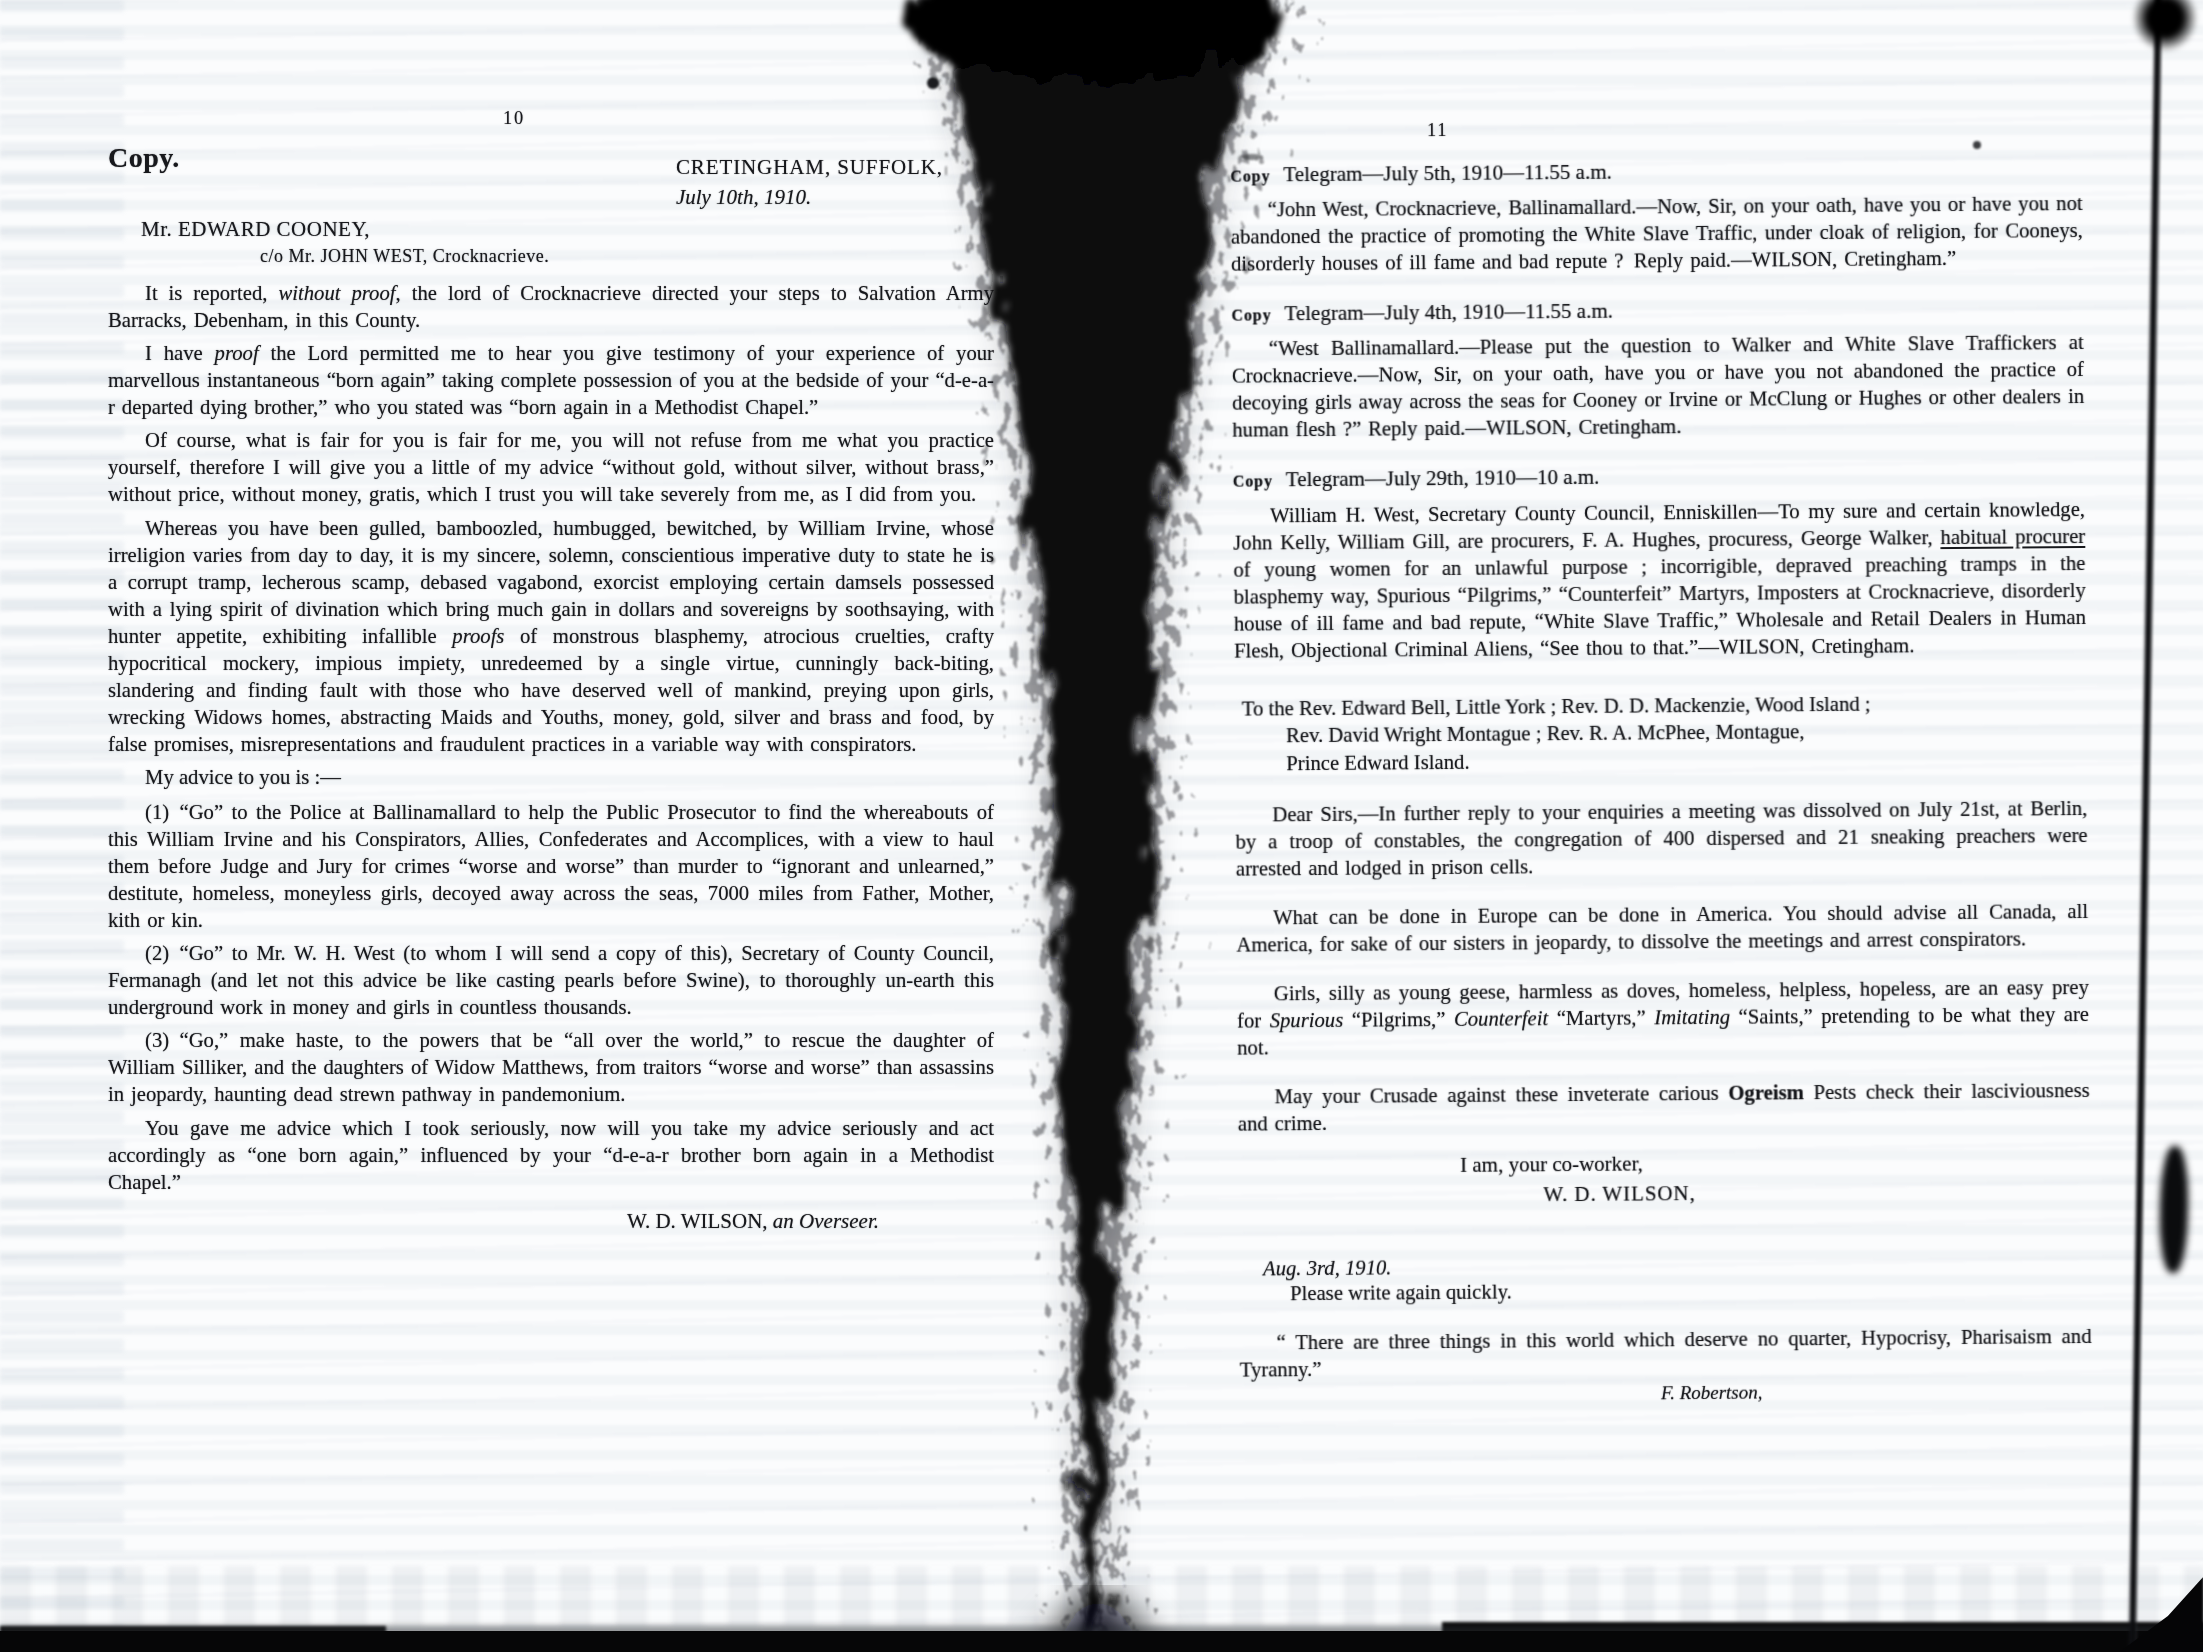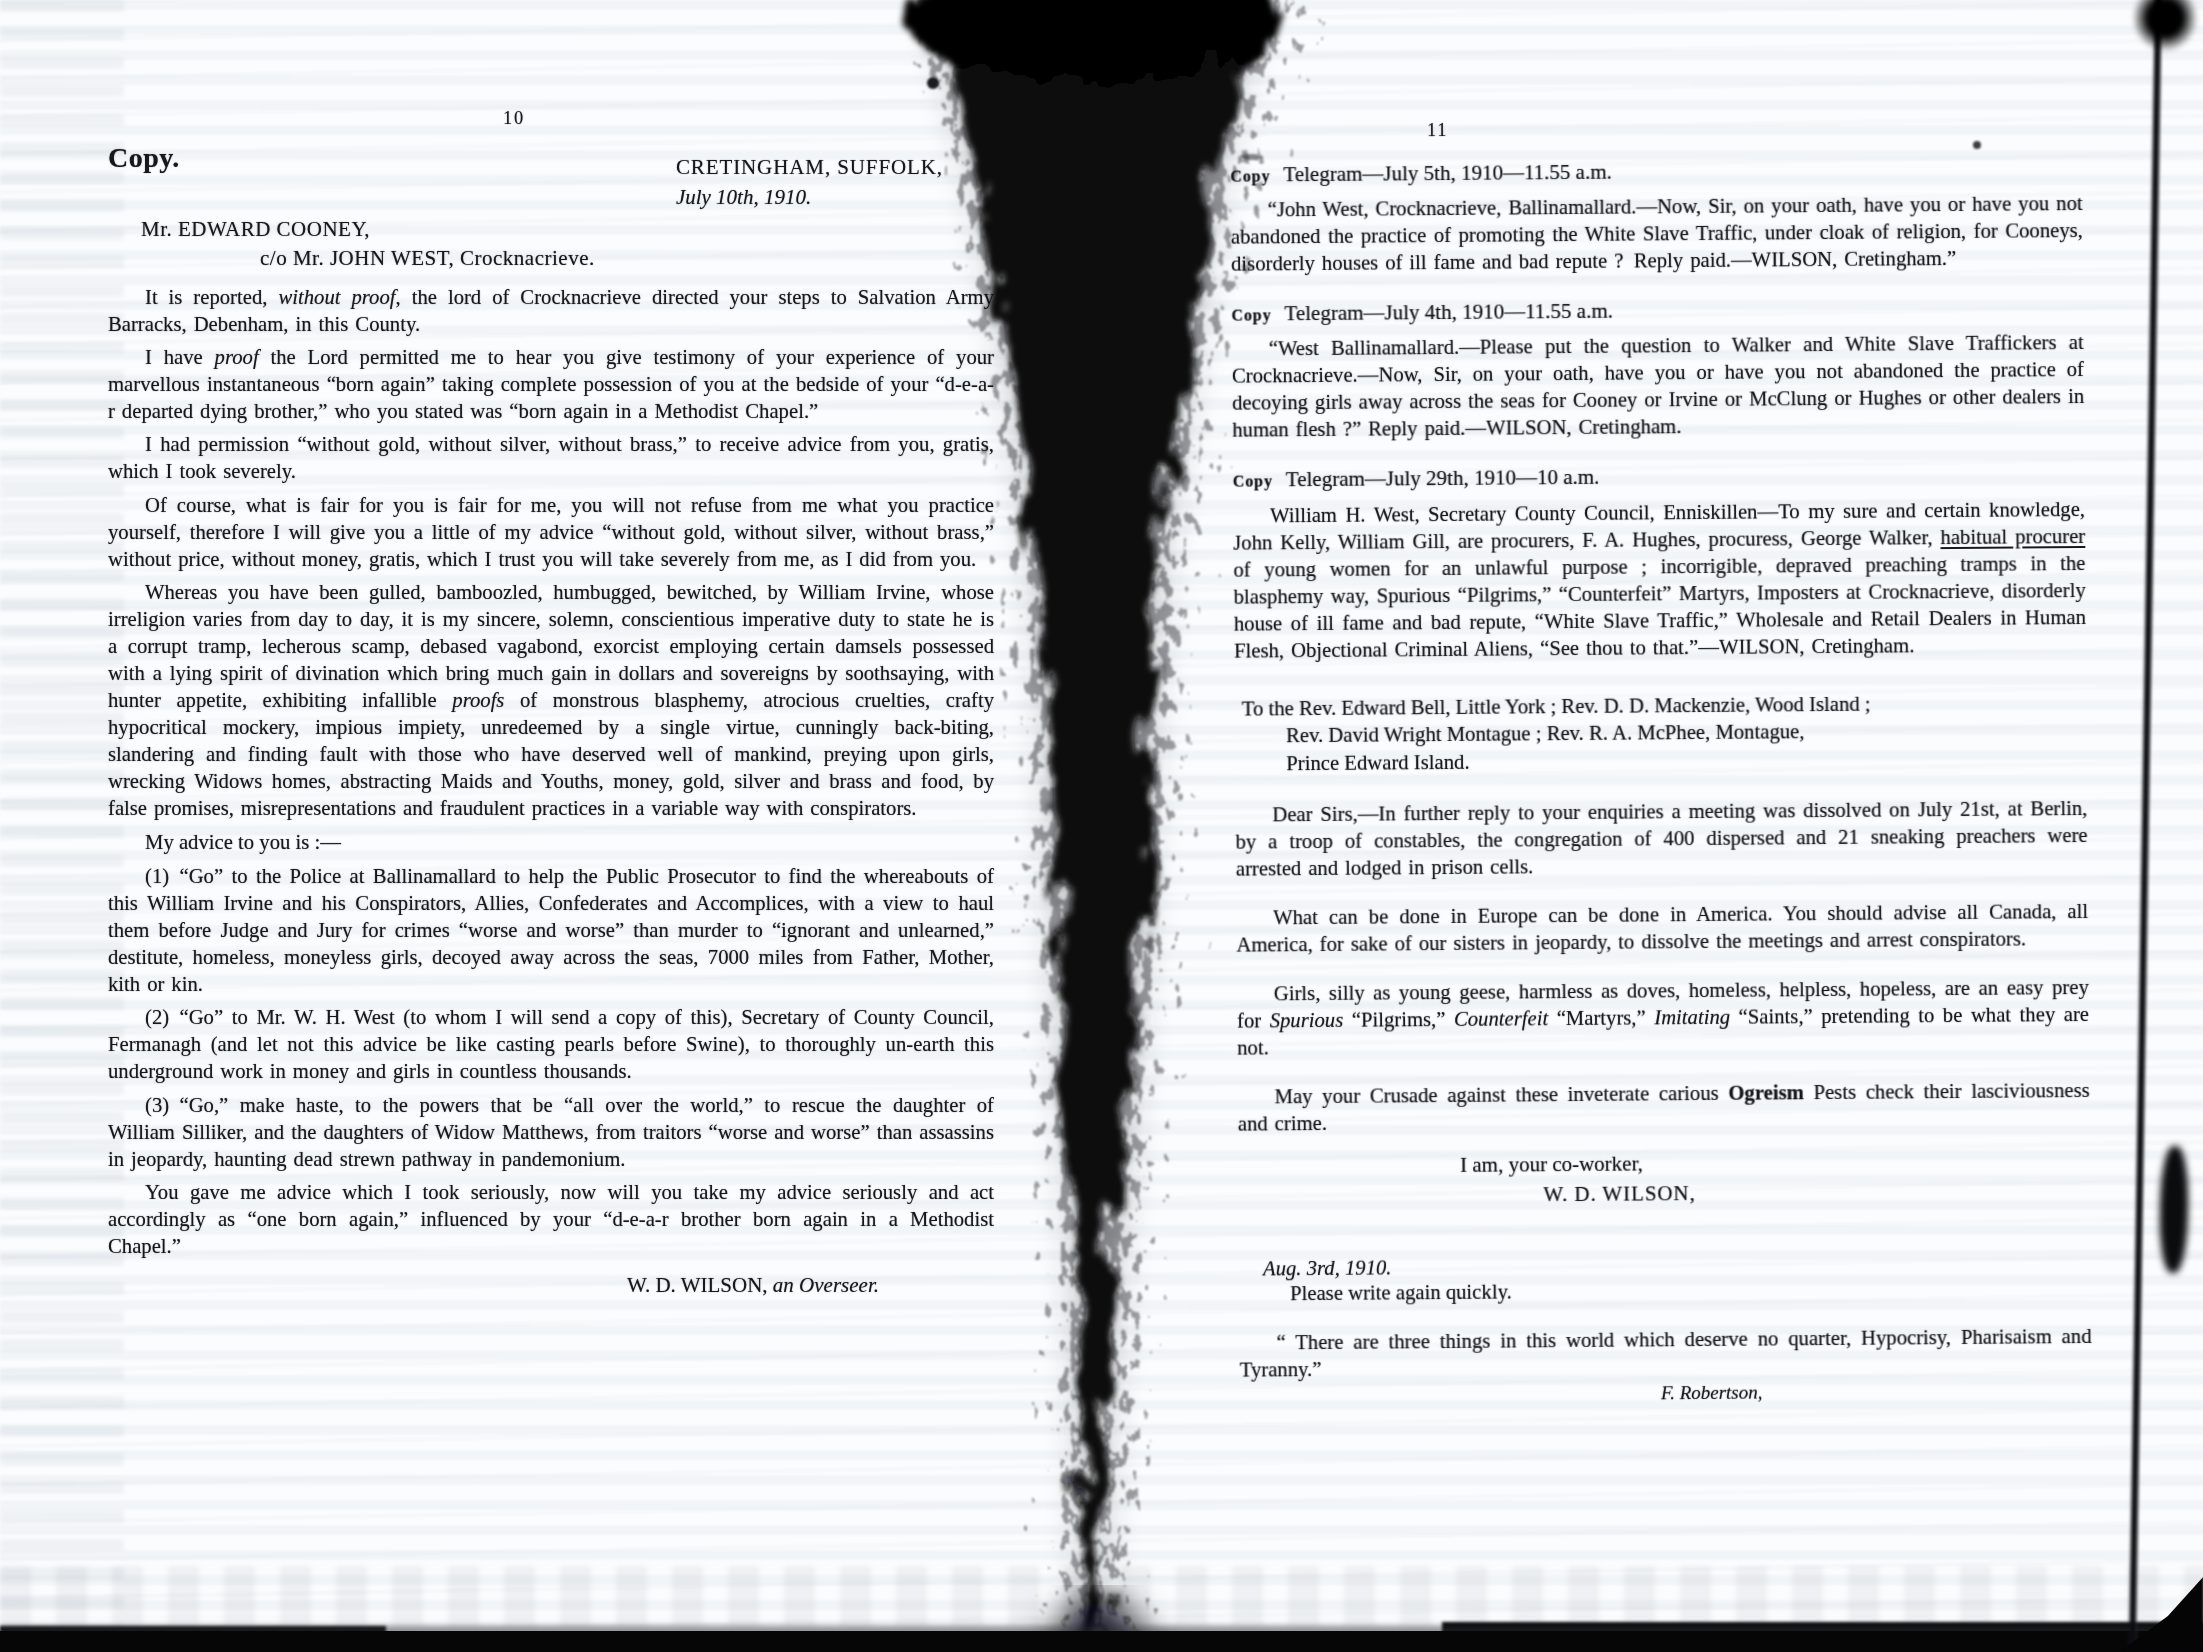--- a/index.html
+++ b/index.html
@@ -33,21 +33,21 @@
   #right-page{left:1229px;width:852px;transform:rotate(-.45deg);transform-origin:40% 0;}
   .pageno{font-size:18.4px;letter-spacing:1.8px;}
   #left-page .pageno{margin:108px 0 13px 395px;}
   #right-page .pageno{margin:119px 0 20px 197px;}
   .head-row{position:relative;height:51px;}
   .copy-label{font-weight:bold;font-size:28px;letter-spacing:0.5px;}
   .dateline{position:absolute;right:0;top:13px;font-size:21px;}
   .dateline .place{display:block;margin-right:51px;letter-spacing:0.9px;}
   .dateline .date{display:block;margin-right:1.8px;font-style:italic;margin-top:4.6px;}
   .addr1{margin:24px 0 3.7px 33px;font-size:21px;letter-spacing:0.5px;}
-  .addr2{margin:0 0 13px 152px;font-size:21px;letter-spacing:0.5px;}
+  .addr2{margin:0 0 13px 152px;font-size:18px;letter-spacing:0.5px;}
   .para{
     font-size:20.7px;line-height:27px;text-align:justify;
     text-indent:37px;margin:0 0 6.4px 0;word-spacing:1.8px;
   }
   .advice-intro{font-size:20.7px;line-height:27px;margin:1.8px 0 7.3px 37px;}
   .sig-left{font-size:21px;margin:13px 0 0 519px;}
   .it{font-style:italic;}
   .bd{font-weight:bold;}
   .ul{text-decoration:underline;text-underline-offset:2.8px;text-decoration-thickness:2.3px;}
   
@@ -96,21 +96,20 @@
     <span class="copy-label">Copy.</span>
     <span class="dateline">
       <span class="place">CRETINGHAM, SUFFOLK,</span>
       <span class="date">July 10th, 1910.</span>
     </span>
   </div>
   <div class="addr1">Mr. EDWARD COONEY,</div>
   <div class="addr2">c/o Mr. JOHN WEST, Crocknacrieve.</div>
   <p class="para"><span>It is reported, </span><span class="it">without proof</span><span>, the lord of Crocknacrieve directed your steps to Salvation Army Barracks, Debenham, in this County.</span></p>
   <p class="para"><span>I have </span><span class="it">proof</span><span> the Lord permitted me to hear you give testimony of your experience of your marvellous instantaneous “born again” taking complete possession of you at the bedside of your “d-e-a-r departed dying brother,” who you stated was “born again in a Methodist Chapel.”</span></p>
-  <p class="para"><span>I had permission “without gold, without silver, without brass,” to receive advice from you, gratis, which I took severely.</span></p>
   <p class="para"><span>Of course, what is fair for you is fair for me, you will not refuse from me what you practice yourself, therefore I will give you a little of my advice “without gold, without silver, without brass,” without price, without money, gratis, which I trust you will take severely from me, as I did from you.</span></p>
   <p class="para"><span>Whereas you have been gulled, bamboozled, humbugged, bewitched, by William Irvine, whose irreligion varies from day to day, it is my sincere, solemn, conscientious imperative duty to state he is a corrupt tramp, lecherous scamp, debased vagabond, exorcist employing certain damsels possessed with a lying spirit of divination which bring much gain in dollars and sovereigns by soothsaying, with hunter appetite, exhibiting infallible </span><span class="it">proofs</span><span> of monstrous blasphemy, atrocious cruelties, crafty hypocritical mockery, impious impiety, unredeemed by a single virtue, cunningly back-biting, slandering and finding fault with those who have deserved well of mankind, preying upon girls, wrecking Widows homes, abstracting Maids and Youths, money, gold, silver and brass and food, by false promises, misrepresentations and fraudulent practices in a variable way with conspirators.</span></p>
   <div class="advice-intro">My advice to you is :—</div>
   <p class="para">(1) “Go” to the Police at Ballinamallard to help the Public Prosecutor to find the whereabouts of this William Irvine and his Conspirators, Allies, Confederates and Accomplices, with a view to haul them before Judge and Jury for crimes “worse and worse” than murder to “ignorant and unlearned,” destitute, homeless, moneyless girls, decoyed away across the seas, 7000 miles from Father, Mother, kith or kin.</p>
   <p class="para">(2) “Go” to Mr. W. H. West (to whom I will send a copy of this), Secretary of County Council, Fermanagh (and let not this advice be like casting pearls before Swine), to thoroughly un-earth this underground work in money and girls in countless thousands.</p>
   <p class="para">(3) “Go,” make haste, to the powers that be “all over the world,” to rescue the daughter of William Silliker, and the daughters of Widow Matthews, from traitors “worse and worse” than assassins in jeopardy, haunting dead strewn pathway in pandemonium.</p>
   <p class="para">You gave me advice which I took seriously, now will you take my advice seriously and act accordingly as “one born again,” influenced by your “d-e-a-r brother born again in a Methodist Chapel.”</p>
   <div class="sig-left"><span>W. D. WILSON, </span><span class="it">an Overseer.</span></div>
 </div>
 

